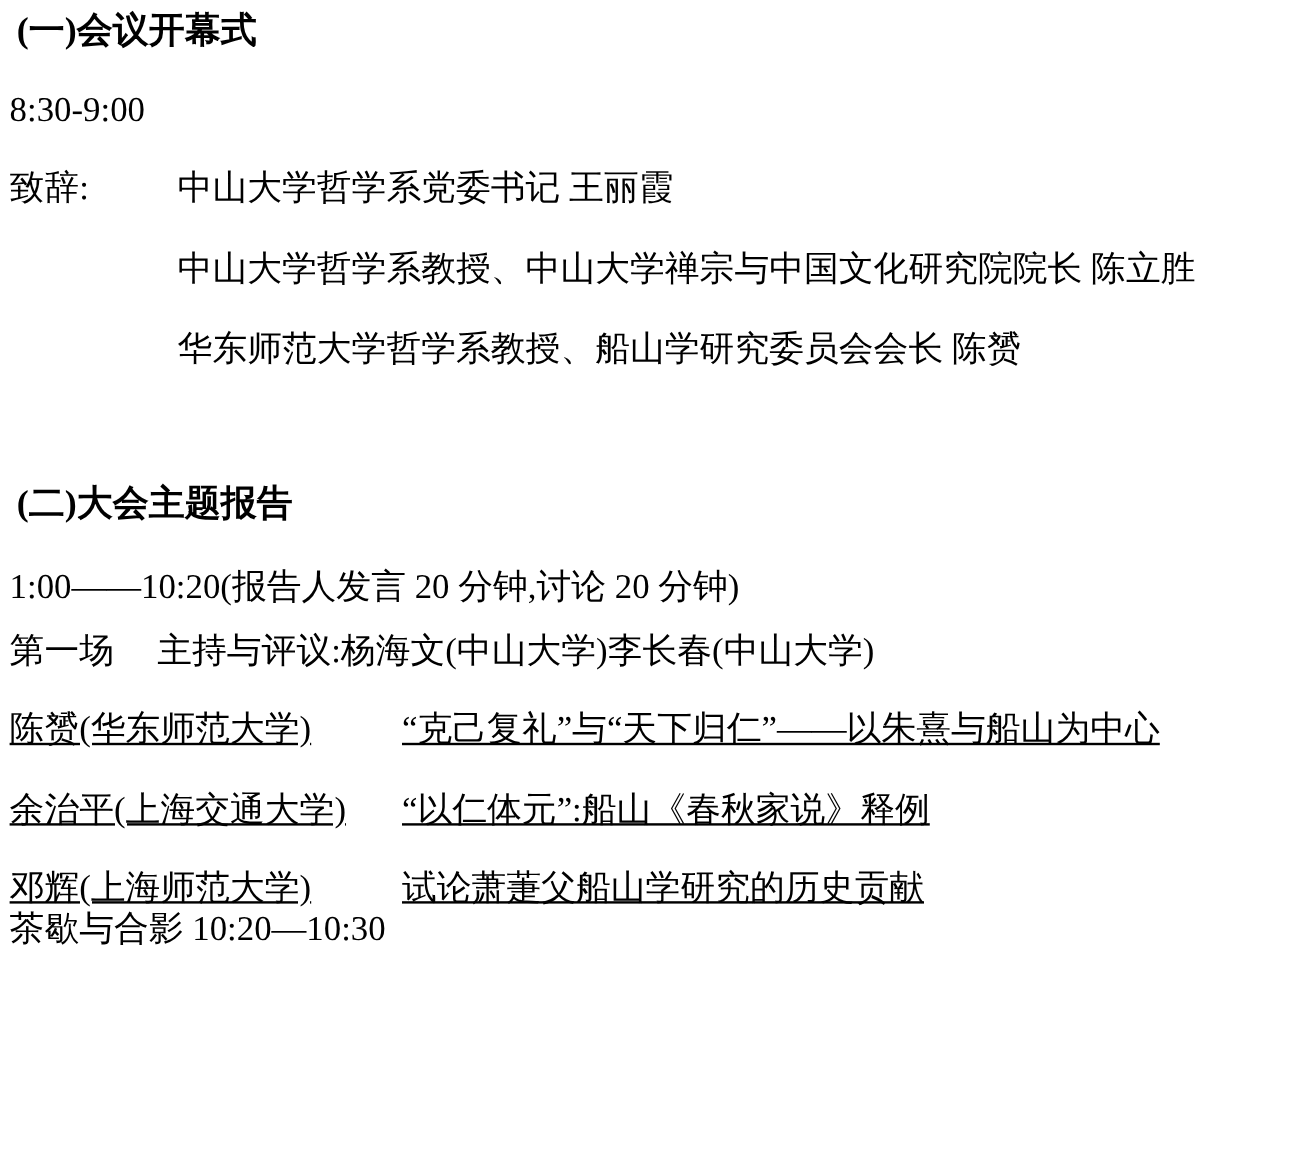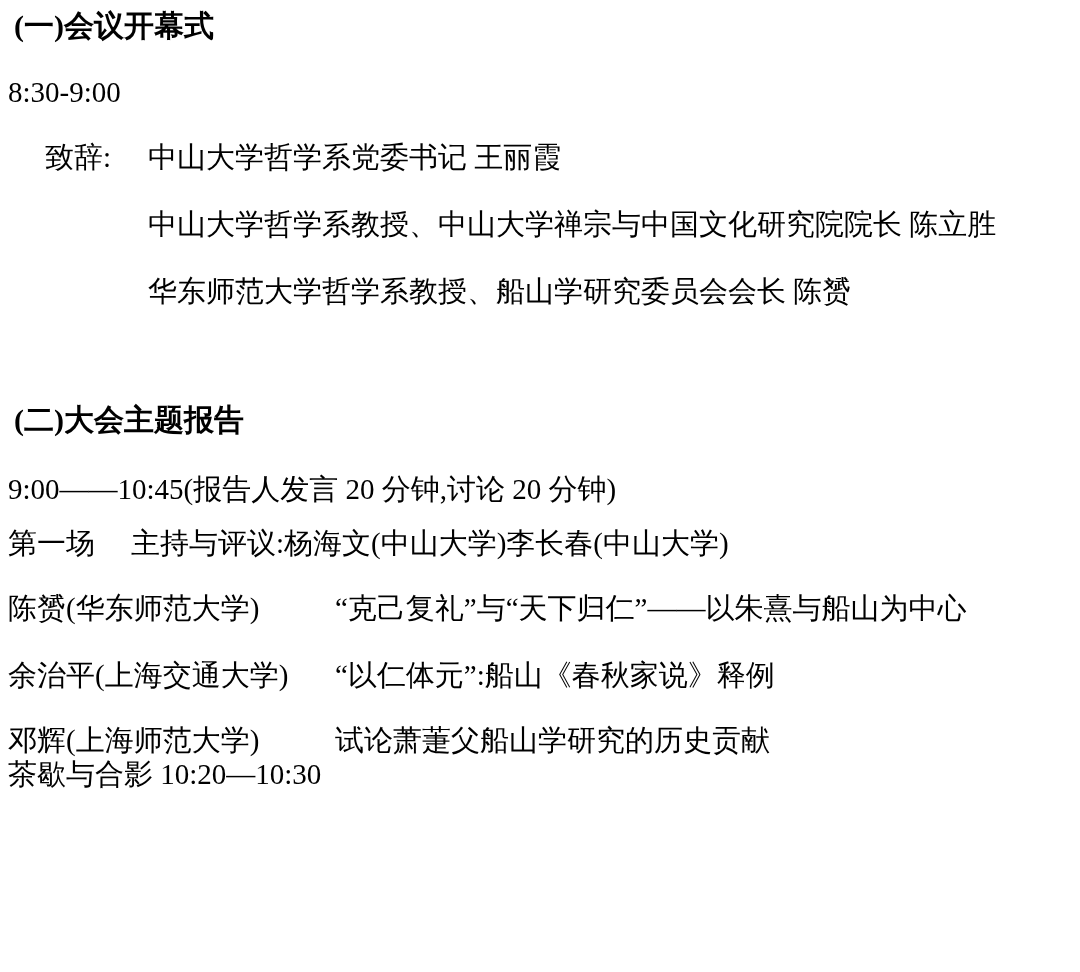--- a/index.html
+++ b/index.html
@@ -40,33 +40,33 @@
   .speech-block {
     display: flex;
     align-items: flex-start;
     margin-top: 31px;
   }
   .speech-label {
     width: 140px;
     flex: 0 0 140px;
     line-height: 34px;
     white-space: nowrap;
-    text-align: center;
   }
   .speech-items { flex: 1 1 auto; }
   .speech-items .line + .line { margin-top: 33px; }
 
   .session-line { display: flex; margin-top: 20px; }
   .session-number { margin-right: 36px; white-space: nowrap; }
   .session-chairs { white-space: nowrap; }
 
   .pres-row {
     display: flex;
     align-items: flex-start;
     line-height: 34px;
+    text-decoration: underline;
   }
   .speaker {
     flex: 0 0 327px;
     width: 327px;
     white-space: nowrap;
   }
   .paper-title {
     flex: 1 1 auto;
     white-space: nowrap;
   }
@@ -85,21 +85,21 @@
     <div class="speech-label">致辞:</div>
     <div class="speech-items">
       <div class="line">中山大学哲学系党委书记 王丽霞</div>
       <div class="line">中山大学哲学系教授、中山大学禅宗与中国文化研究院院长 陈立胜</div>
       <div class="line">华东师范大学哲学系教授、船山学研究委员会会长 陈赟</div>
     </div>
   </div>
 
   <div class="heading heading-gap">(二)大会主题报告</div>
 
-  <div class="line mt34">9:00——10:45(报告人发言 20 分钟,讨论 20 分钟)</div>
+  <div class="line mt34">1:00——10:20(报告人发言 20 分钟,讨论 20 分钟)</div>
 
   <div class="line mt31 session-line">
     <span class="session-number">第一场</span>
     <span class="session-chairs">主持与评议:杨海文(中山大学)李长春(中山大学)</span>
   </div>
 
   <div class="pres-row mt31">
     <span class="speaker">陈赟(华东师范大学)</span>
     <span class="paper-title">“克己复礼”与“天下归仁”——以朱熹与船山为中心</span>
   </div>

